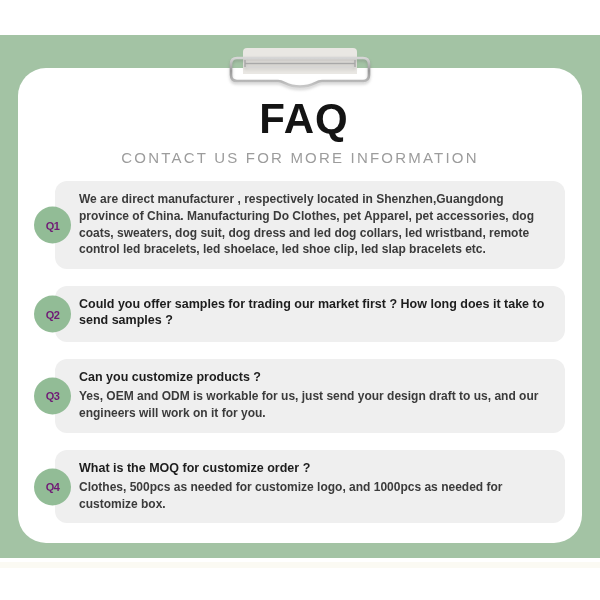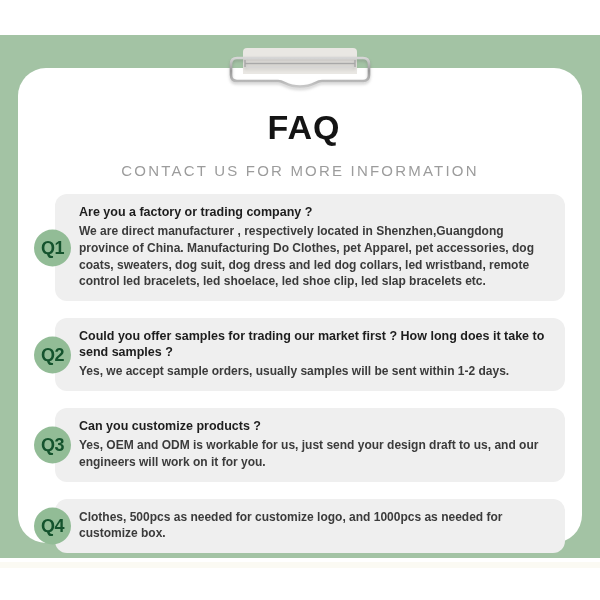--- a/index.html
+++ b/index.html
@@ -25,23 +25,23 @@
   .card {
     position: absolute;
     left: 18px; top: 68px;
     width: 564px; height: 475px;
     background: #ffffff;
     border-radius: 28px;
     box-sizing: border-box;
     padding-top: 24px;
   }
   .faq-title {
-    margin: 12px;
+    margin: 4px;
     text-align: center;
-    font-size: 34px;
+    font-size: 42px;
     line-height: 46px;
     font-weight: 800;
     letter-spacing: 1px;
     color: #141414;
     padding-left: 8px;
   }
   .faq-subtitle {
     margin-top: 7px;
     text-align: center;
     font-size: 15px;
@@ -61,23 +61,23 @@
     margin-bottom: 17px;
   }
   .faq-item:last-child { margin-bottom: 0; }
   .q-badge {
     position: absolute;
     left: -21px; top: 50%;
     transform: translateY(-50%);
     width: 37px; height: 37px;
     border-radius: 50%;
     background: #92bc96;
-    color: #14532d;
+    color: #701a75;
     font-weight: 700;
-    font-size: 18px;
+    font-size: 11px;
     letter-spacing: -0.5px;
     display: flex; align-items: center; justify-content: center;
   }
   .q-text {
     font-weight: 700;
     font-size: 12.5px;
     line-height: 16px;
     color: #1d1d1d;
     margin-bottom: 3px;
   }
@@ -109,38 +109,37 @@
   <div class="faint-bottom-line"></div>
 
   <div class="card">
     <h1 class="faq-title">FAQ</h1>
     <div class="faq-subtitle">CONTACT US FOR MORE INFORMATION</div>
 
     <div class="faq-list">
 
       <div class="faq-item">
         <div class="q-badge">Q1</div>
-        <div class="q-text">Are you a factory or trading company ?</div>
         <div class="a-text">We are direct manufacturer , respectively located in Shenzhen,Guangdong province of China. Manufacturing Do Clothes, pet Apparel, pet accessories, dog coats, sweaters, dog suit, dog dress and led dog collars, led wristband, remote control led bracelets, led shoelace, led shoe clip, led slap bracelets etc.</div>
       </div>
 
       <div class="faq-item">
         <div class="q-badge">Q2</div>
         <div class="q-text">Could you offer samples for trading our market first ? How long does it take to send samples ?</div>
-        <div class="a-text">Yes, we accept sample orders, usually samples will be sent within 1-2 days.</div>
       </div>
 
       <div class="faq-item">
         <div class="q-badge">Q3</div>
         <div class="q-text">Can you customize products ?</div>
         <div class="a-text">Yes, OEM and ODM is workable for us, just send your design draft to us, and our engineers will work on it for you.</div>
       </div>
 
       <div class="faq-item">
         <div class="q-badge">Q4</div>
+        <div class="q-text">What is the MOQ for customize order ?</div>
         <div class="a-text">Clothes, 500pcs as needed for customize logo, and 1000pcs as needed for customize box.</div>
       </div>
 
     </div>
   </div>
 
   <div class="clip-base"></div>
 
   <svg class="clip-wire" width="144" height="34" viewBox="0 0 144 34">
     <defs>

